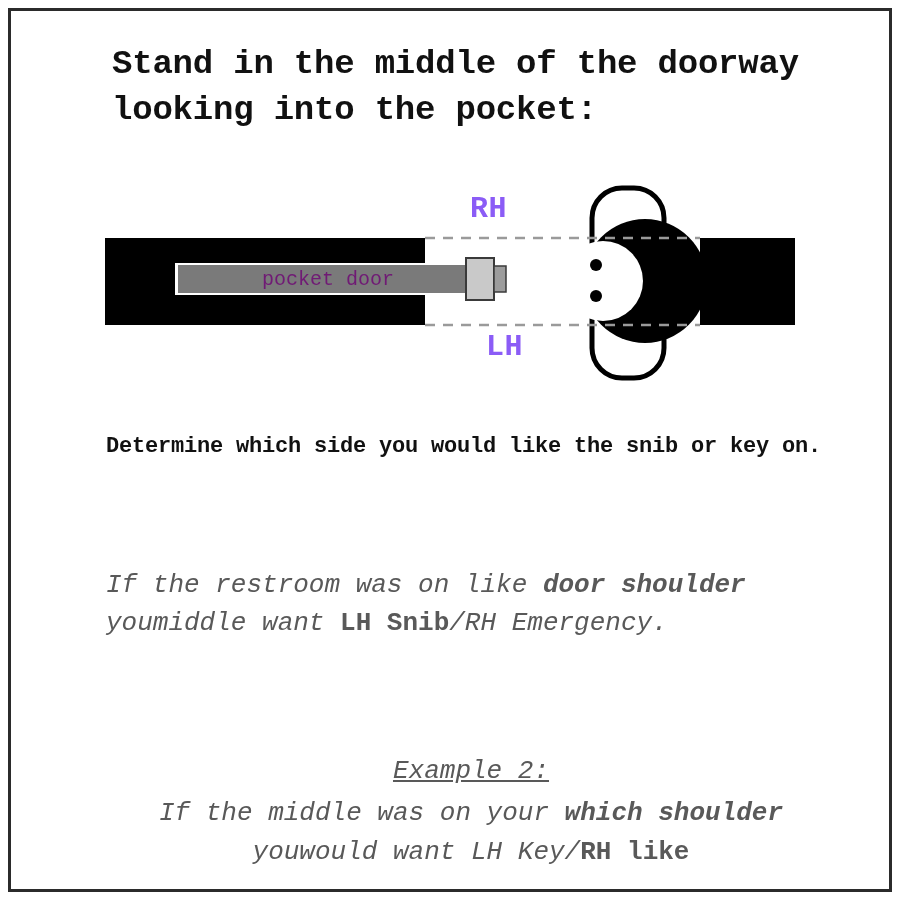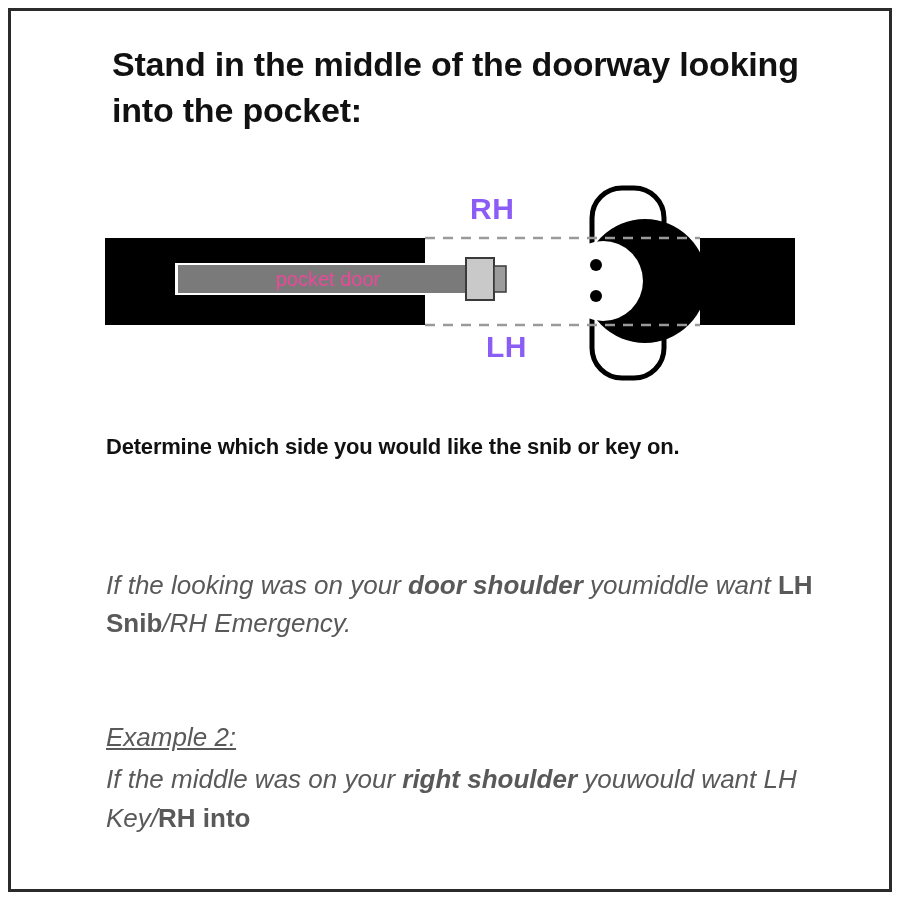--- a/index.html
+++ b/index.html
@@ -12,20 +12,21 @@
     height: 900px;
     font-family: "Liberation Sans", sans-serif;
     overflow: hidden;
   }
   #page {
     position: relative;
     width: 900px;
     height: 900px;
     box-sizing: border-box;
     background: #ffffff;
+    font-family: Liberation Mono, monospace;
   }
   
   .card-border {
     position: absolute;
     left: 8px;
     top: 8px;
     width: 884px;
     height: 884px;
     box-sizing: border-box;
     border: 3px solid #2b2b2b;
@@ -60,21 +61,21 @@
   .example-block {
     position: absolute;
     left: 106px;
     width: 730px;
     color: #595959;
     font-style: italic;
     font-size: 26px;
     line-height: 1.48;
   }
   #example1 { top: 566px; }
-  #example2 { top: 718px; }
+  #example2 { top: 752px; text-align: center; }
   .example-title {
     text-decoration: underline;
     display: block;
     margin-bottom: 4px;
   }
   .example-body { display: block; }
   .example-body b { font-weight: bold; font-style: italic; }
   .example-body .plain-bold { font-weight: bold; font-style: normal; }
 
   
@@ -99,21 +100,21 @@
 
   .pocket-door-label {
     position: absolute;
     left: 98px;
     top: 92px;
     width: 300px;
     height: 34px;
     display: flex;
     align-items: center;
     justify-content: center;
-    color: #ec4899;
+    color: #701a75;
     font-size: 20px;
     font-style: normal;
     font-weight: normal;
     pointer-events: none;
   }
 </style>
 </head>
 <body>
 
 <div id="page">
@@ -146,20 +147,20 @@
     </svg>
 
     <div class="pocket-door-label">pocket door</div>
     <div class="label-rh">RH</div>
     <div class="label-lh">LH</div>
   </div>
 
   <div class="heading-mid">Determine which side you would like the snib or key on.</div>
 
   <div class="example-block" id="example1">
-    <span class="example-body"><span>If the looking was on your </span><b>door shoulder</b><span> you</span><span>middle want </span><b class="plain-bold">LH Snib</b><span>/RH Emergency.</span></span>
+    <span class="example-body"><span>If the restroom was on like </span><b>door shoulder</b><span> you</span><span>middle want </span><b class="plain-bold">LH Snib</b><span>/RH Emergency.</span></span>
   </div>
 
   <div class="example-block" id="example2">
     <span class="example-title">Example 2:</span>
-    <span class="example-body"><span>If the middle was on your </span><b>right shoulder</b><span> you</span><span>would want LH Key/</span><b class="plain-bold">RH into</b><span></span></span>
+    <span class="example-body"><span>If the middle was on your </span><b>which shoulder</b><span> you</span><span>would want LH Key/</span><b class="plain-bold">RH like</b><span></span></span>
   </div>
 </div>
 
 </body></html>

